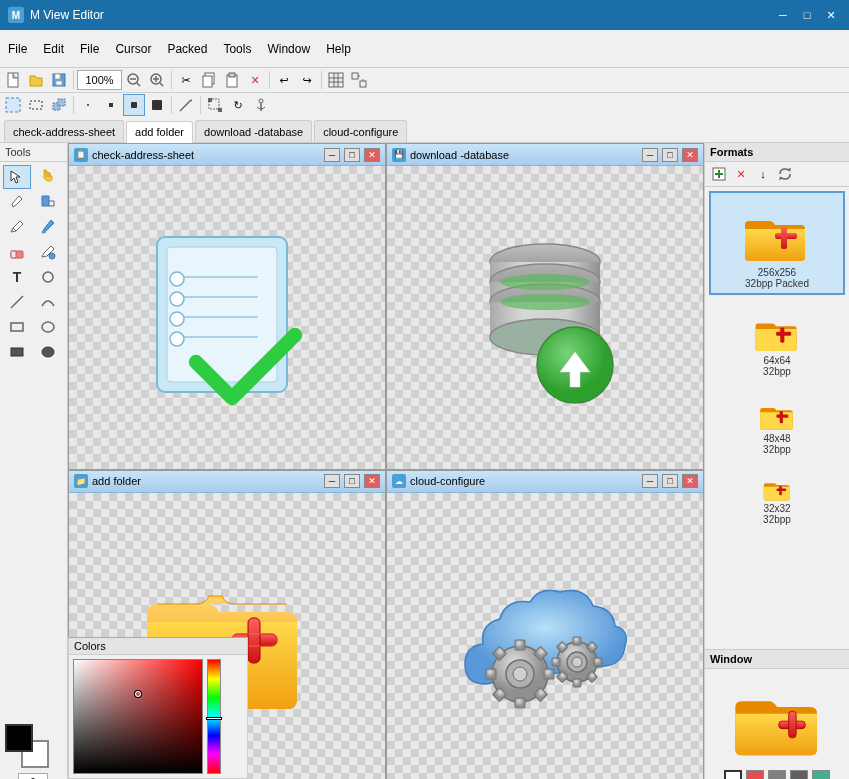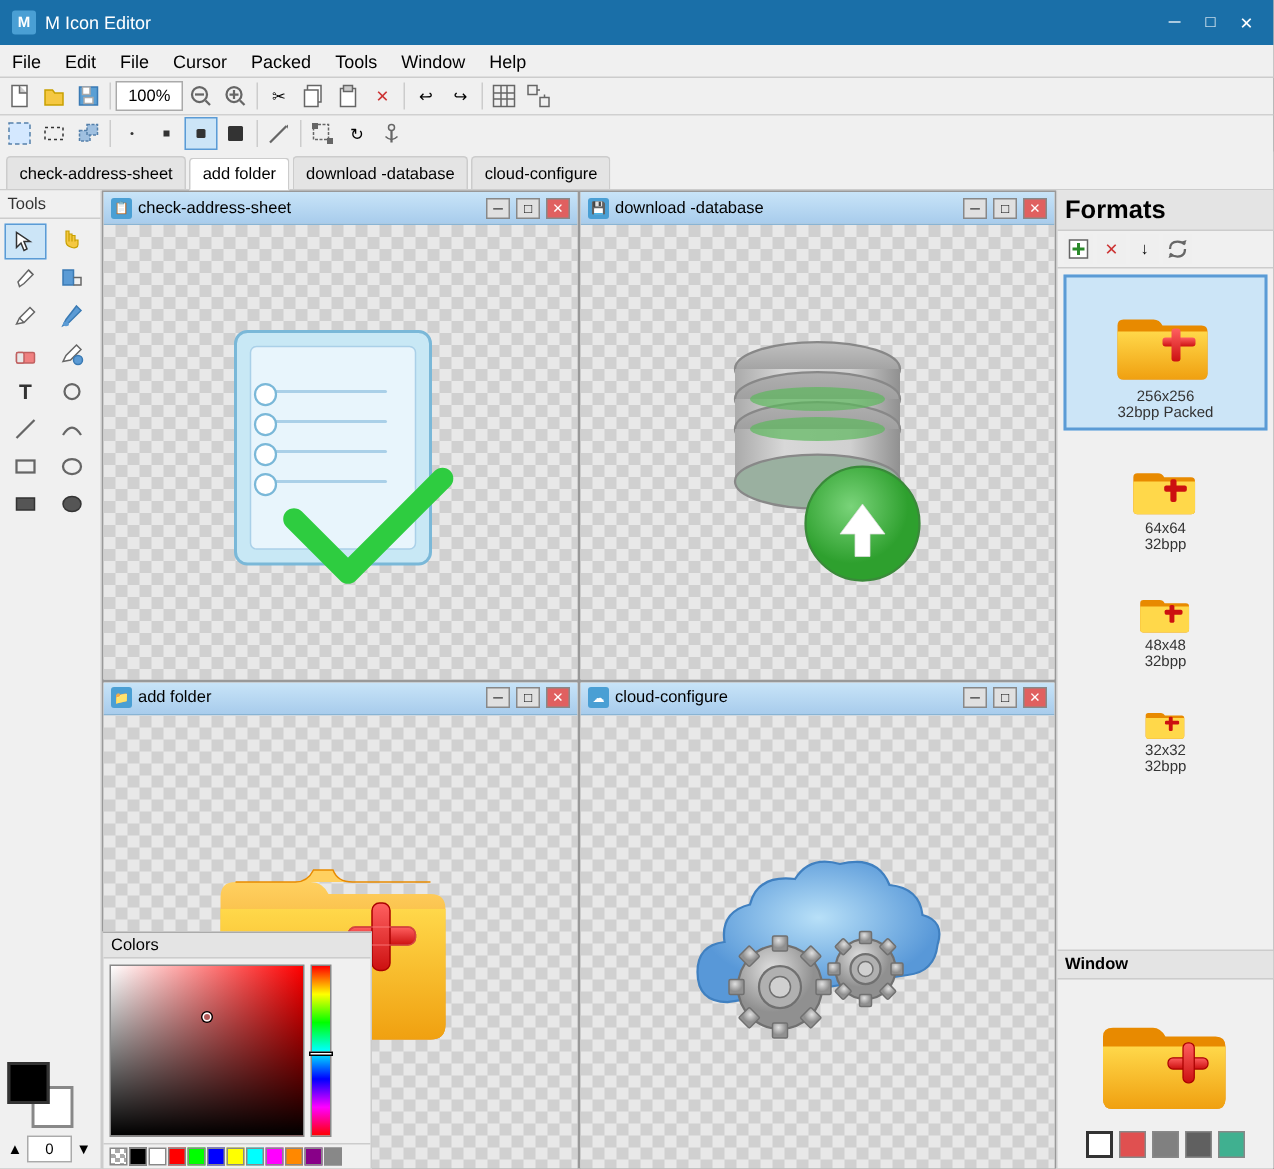--- a/index.html
+++ b/index.html
@@ -7,21 +7,21 @@
 
     
     .title-bar { background: #1a6fa8; color: white; height: 30px; display: flex; align-items: center; padding: 0 8px; justify-content: space-between; }
     .title-bar-left { display: flex; align-items: center; gap: 6px; }
     .title-bar-icon { width: 16px; height: 16px; background: #4a9fd4; border-radius: 2px; font-size: 10px; display: flex; align-items: center; justify-content: center; color: white; font-weight: bold; }
     .title-bar-title { font-size: 12px; }
     .title-bar-controls { display: flex; gap: 4px; }
     .title-btn { width: 20px; height: 20px; display: flex; align-items: center; justify-content: center; cursor: pointer; font-size: 11px; color: white; border: none; background: transparent; }
 
     
-    .menu-bar { background: #f0f0f0; height: 22px; display: flex; align-items: flex-start; border-bottom: 1px solid #ccc; }
+    .menu-bar { background: #f0f0f0; height: 38px; display: flex; align-items: flex-start; border-bottom: 1px solid #ccc; }
     .menu-item { padding: 2px 8px; cursor: pointer; font-size: 12px; height: 100%; display: flex; align-items: center; }
     .tb-btn { width: 22px; height: 22px; display: flex; align-items: center; justify-content: center; border: 1px solid transparent; cursor: pointer; background: transparent; font-size: 11px; }
     .tb-sep { width: 1px; height: 18px; background: #ccc; margin: 0 2px; }
     .zoom-input { width: 45px; height: 20px; border: 1px solid #aaa; text-align: center; font-size: 11px; }
 
     
     .tabs-bar { background: #f0f0f0; border-bottom: 1px solid #ccc; display: flex; align-items: flex-end; padding: 0 4px; height: 26px; }
     .tab { padding: 3px 8px; border: 1px solid #ccc; border-bottom: none; margin-right: 2px; cursor: pointer; font-size: 11px; background: #e4e4e4; border-radius: 3px 3px 0 0; height: 22px; display: flex; align-items: center; }
     .tab.active { background: white; border-bottom: 1px solid white; margin-bottom: -1px; z-index: 1; }
 
@@ -55,21 +55,21 @@
     
     .colors-panel { position: absolute; left: 0; bottom: 0; width: 180px; background: #f0f0f0; border: 1px solid #ccc; border-top: 1px solid #aaa; z-index: 10; margin-top: 45px; }
     .colors-label { font-size: 11px; padding: 2px 5px; background: #e4e4e4; border-bottom: 1px solid #ccc; }
     .color-picker-area { display: flex; padding: 4px; gap: 4px; }
     .color-hue-bar { width: 14px; height: 115px; border: 1px solid #888; background: linear-gradient(to bottom, #ff0000, #ffff00, #00ff00, #00ffff, #0000ff, #ff00ff, #ff0000); cursor: pointer; position: relative; }
     .hue-cursor { position: absolute; left: -2px; right: -2px; height: 3px; background: white; border: 1px solid black; top: 50%; }
     .swatch { width: 12px; height: 12px; border: 1px solid #888; cursor: pointer; }
 
     
     .right-panel { width: 145px; background: #f0f0f0; border-left: 1px solid #ccc; display: flex; flex-direction: column; }
-    .formats-header { background: #e4e4e4; border-bottom: 1px solid #ccc; padding: 3px 5px; font-size: 17px; font-weight: bold; }
+    .formats-header { background: #e4e4e4; border-bottom: 1px solid #ccc; padding: 3px 5px; font-size: 11px; font-weight: bold; }
     .formats-toolbar { display: flex; gap: 2px; padding: 2px 4px; border-bottom: 1px solid #ccc; }
     .fmt-btn { width: 20px; height: 20px; display: flex; align-items: center; justify-content: center; border: 1px solid transparent; cursor: pointer; font-size: 11px; }
     .formats-list { flex: 1; overflow-y: auto; padding: 4px; display: flex; flex-direction: column; align-items: center; gap: 6px; }
     .format-item { display: flex; flex-direction: column; align-items: center; cursor: pointer; padding: 4px; border: 2px solid transparent; width: 100%; }
     .format-item.selected { border-color: #5b9bd5; background: #cce5f7; }
     .format-label { font-size: 10px; text-align: center; color: #333; }
 
     .preview-section { border-top: 1px solid #ccc; }
     .preview-header { background: #e4e4e4; border-bottom: 1px solid #ccc; padding: 3px 5px; font-size: 11px; font-weight: bold; }
     .preview-content { padding: 8px; display: flex; flex-direction: column; align-items: center; gap: 8px; }
@@ -98,21 +98,21 @@
       position: relative;
     }
     .grad-cursor { position: absolute; width: 6px; height: 6px; border: 1px solid white; border-radius: 50%; transform: translate(-50%,-50%); pointer-events: none; box-shadow: 0 0 0 1px black; left: 50%; top: 30%; }
   </style>
 </head>
 <body>
 
 <div class="title-bar">
   <div class="title-bar-left">
     <div class="title-bar-icon">M</div>
-    <span class="title-bar-title">M Icon Editor</span>
+    <span class="title-bar-title">M View Editor</span>
   </div>
   <div class="title-bar-controls">
     <button class="title-btn">─</button>
     <button class="title-btn">□</button>
     <button class="title-btn close">✕</button>
   </div>
 </div>
 
 <div class="menu-bar">
   <div class="menu-item">File</div>

